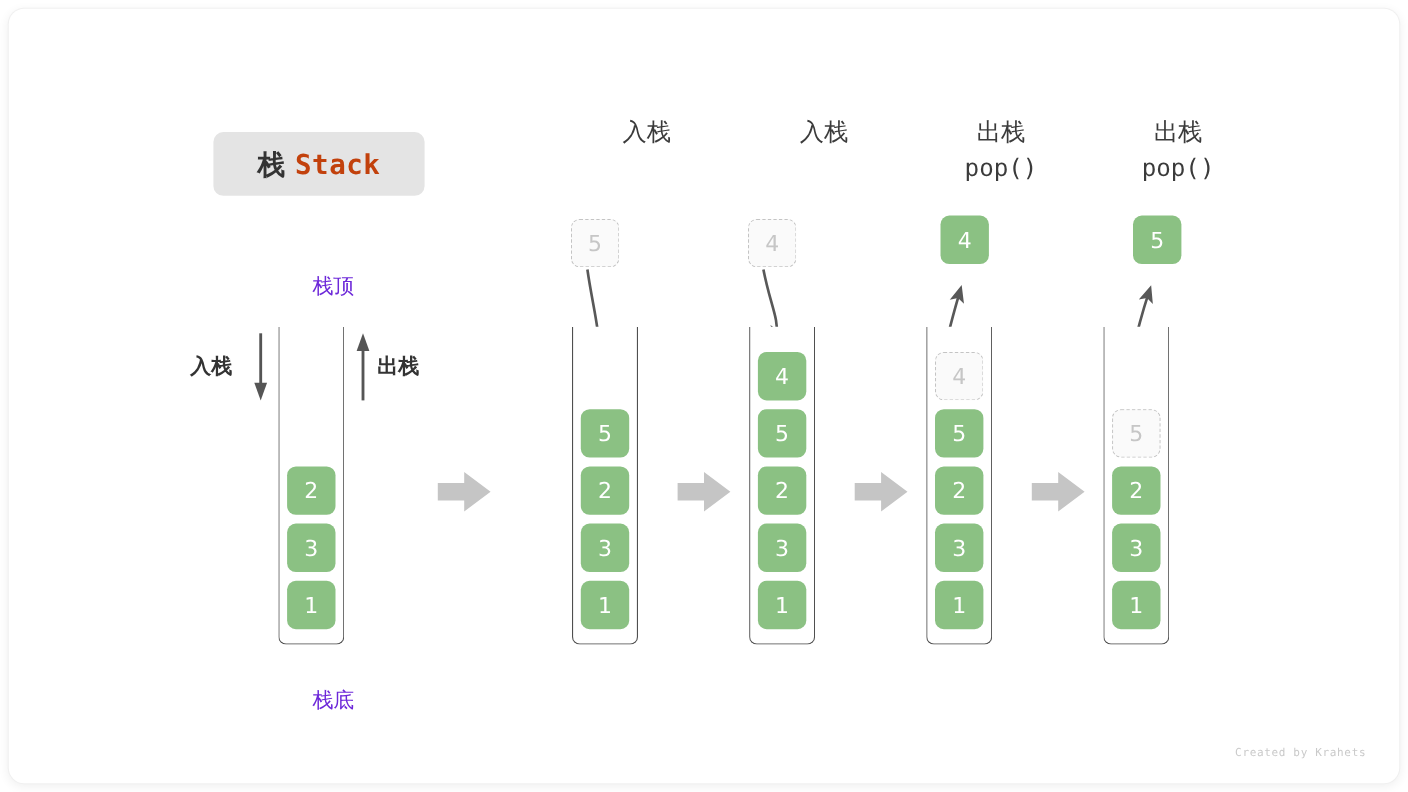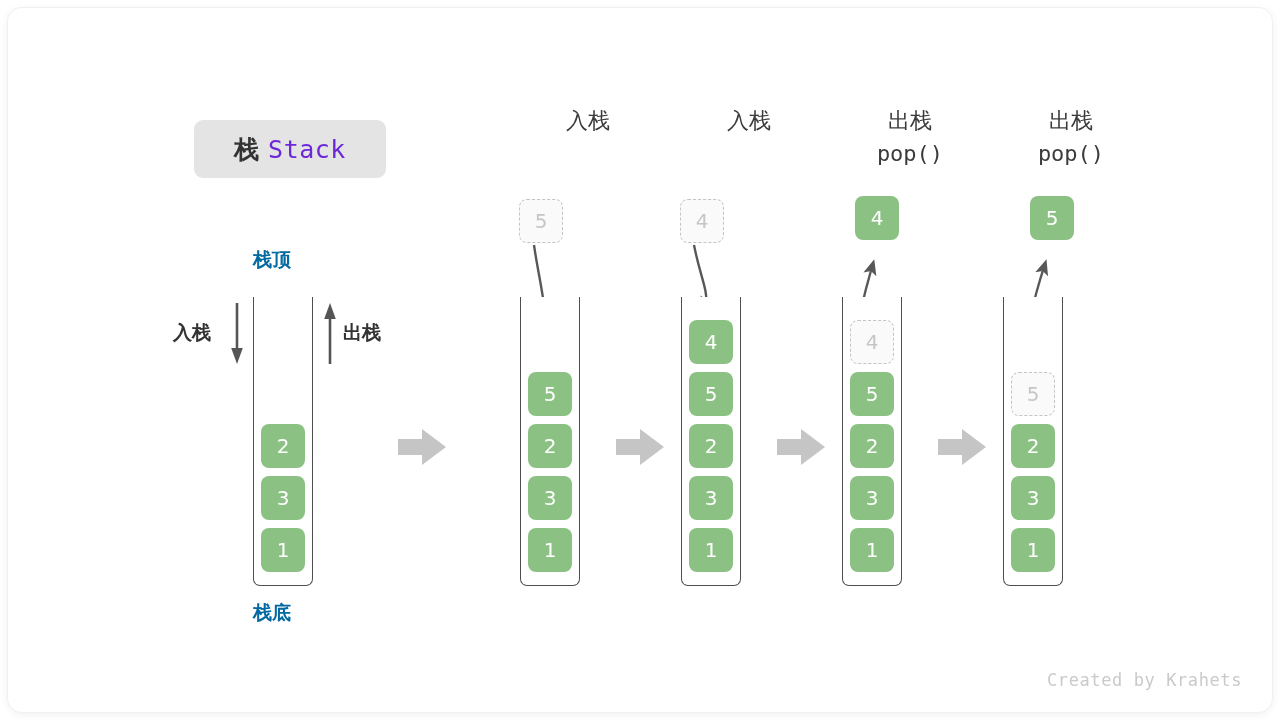--- a/index.html
+++ b/index.html
@@ -43,22 +43,22 @@
   }
   #title-badge .cjk {
     font-family: "DejaVu Sans", sans-serif;
     font-size: 25px;
     font-weight: 700;
     color: #333333;
   }
   #title-badge .latin {
     font-family: "DejaVu Sans Mono", monospace;
     font-size: 25px;
-    font-weight: 400;
-    color: #6d28d9;
+    font-weight: 700;
+    color: #c2410c;
     letter-spacing: 0.5px;
   }
 
   
   .op-caption {
     position: absolute;
     width: 150px;
     text-align: center;
     line-height: 1.32;
   }
@@ -123,33 +123,33 @@
     font-family: "DejaVu Sans", sans-serif;
     font-size: 19px;
     font-weight: 700;
     color: #333333;
     white-space: nowrap;
   }
   .anchor-label {
     position: absolute;
     font-family: "DejaVu Sans", sans-serif;
     font-size: 19px;
-    font-weight: 700;
-    color: #0369a1;
-    text-align: center;
+    font-weight: 400;
+    color: #6d28d9;
+    text-align: right;
     white-space: nowrap;
   }
 
   
   #credit {
     position: absolute;
     right: 30px;
     bottom: 22px;
     font-family: "DejaVu Sans Mono", monospace;
-    font-size: 17px;
+    font-size: 10px;
     color: #cacaca;
     letter-spacing: 0.6px;
   }
 
   svg.overlay {
     position: absolute;
     left: 0;
     top: 0;
     width: 1264px;
     height: 704px;
@@ -211,21 +211,21 @@
   <div class="anchor-label" style="left:214px; top:239px; width:100px;">栈顶</div>
   <div class="side-label" style="left:165px; top:312px;">入栈</div>
   <div class="side-label" style="left:335px; top:312px;">出栈</div>
 
   <div class="tube" style="left:245px; top:289px; height:289px;"></div>
 
   <div class="cell solid" style="left:253px; top:416px;">2</div>
   <div class="cell solid" style="left:253px; top:468px;">3</div>
   <div class="cell solid" style="left:253px; top:520px;">1</div>
 
-  <div class="anchor-label" style="left:214px; top:592px; width:100px;">栈底</div>
+  <div class="anchor-label" style="left:214px; top:616px; width:100px;">栈底</div>
 
   <div class="op-caption" style="left:505px; top:98px;">
     <span class="op-cjk">入栈</span>
   </div>
 
   <div class="cell ghost" style="left:511px; top:191px;">5</div>
 
   <div class="tube" style="left:512px; top:289px; height:289px;"></div>
 
   <div class="cell solid" style="left:520px; top:364px;">5</div>

